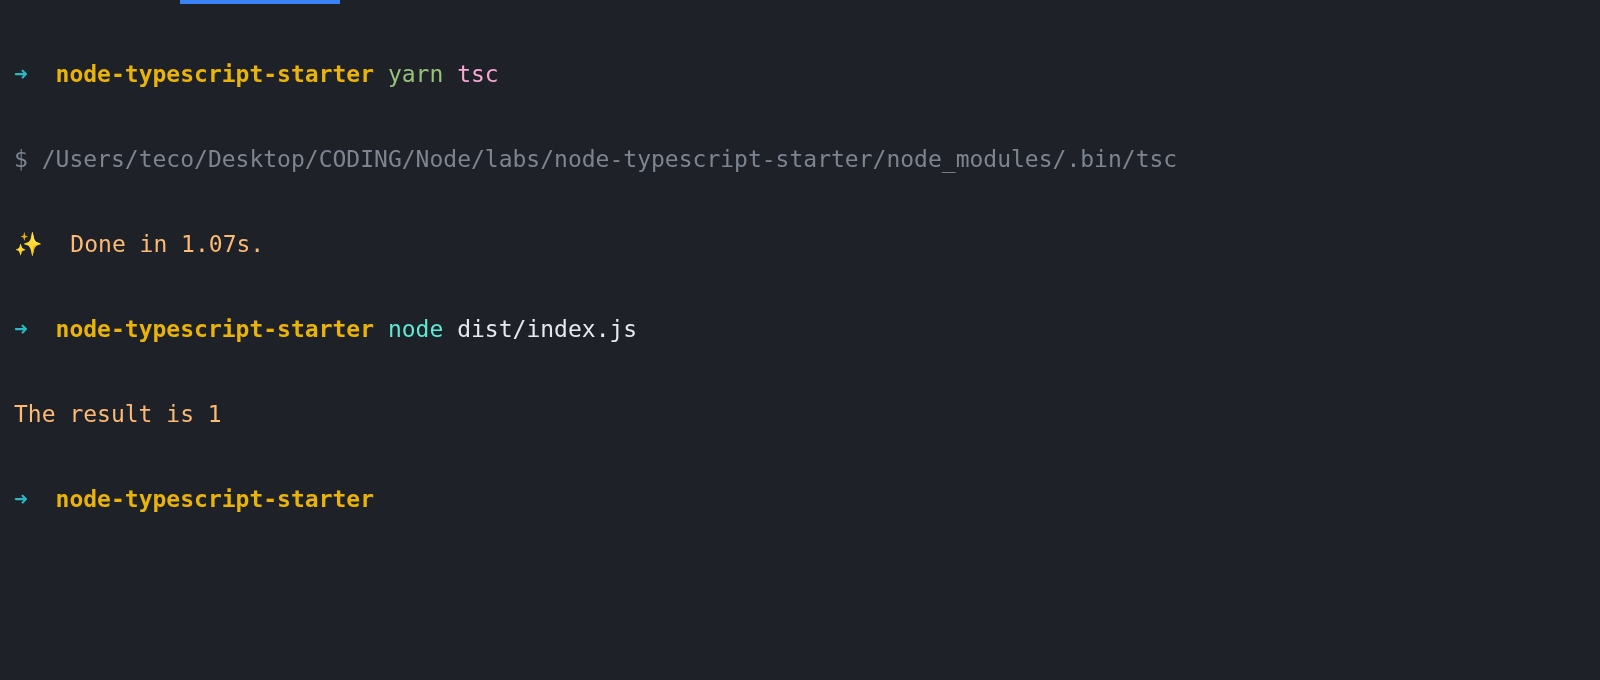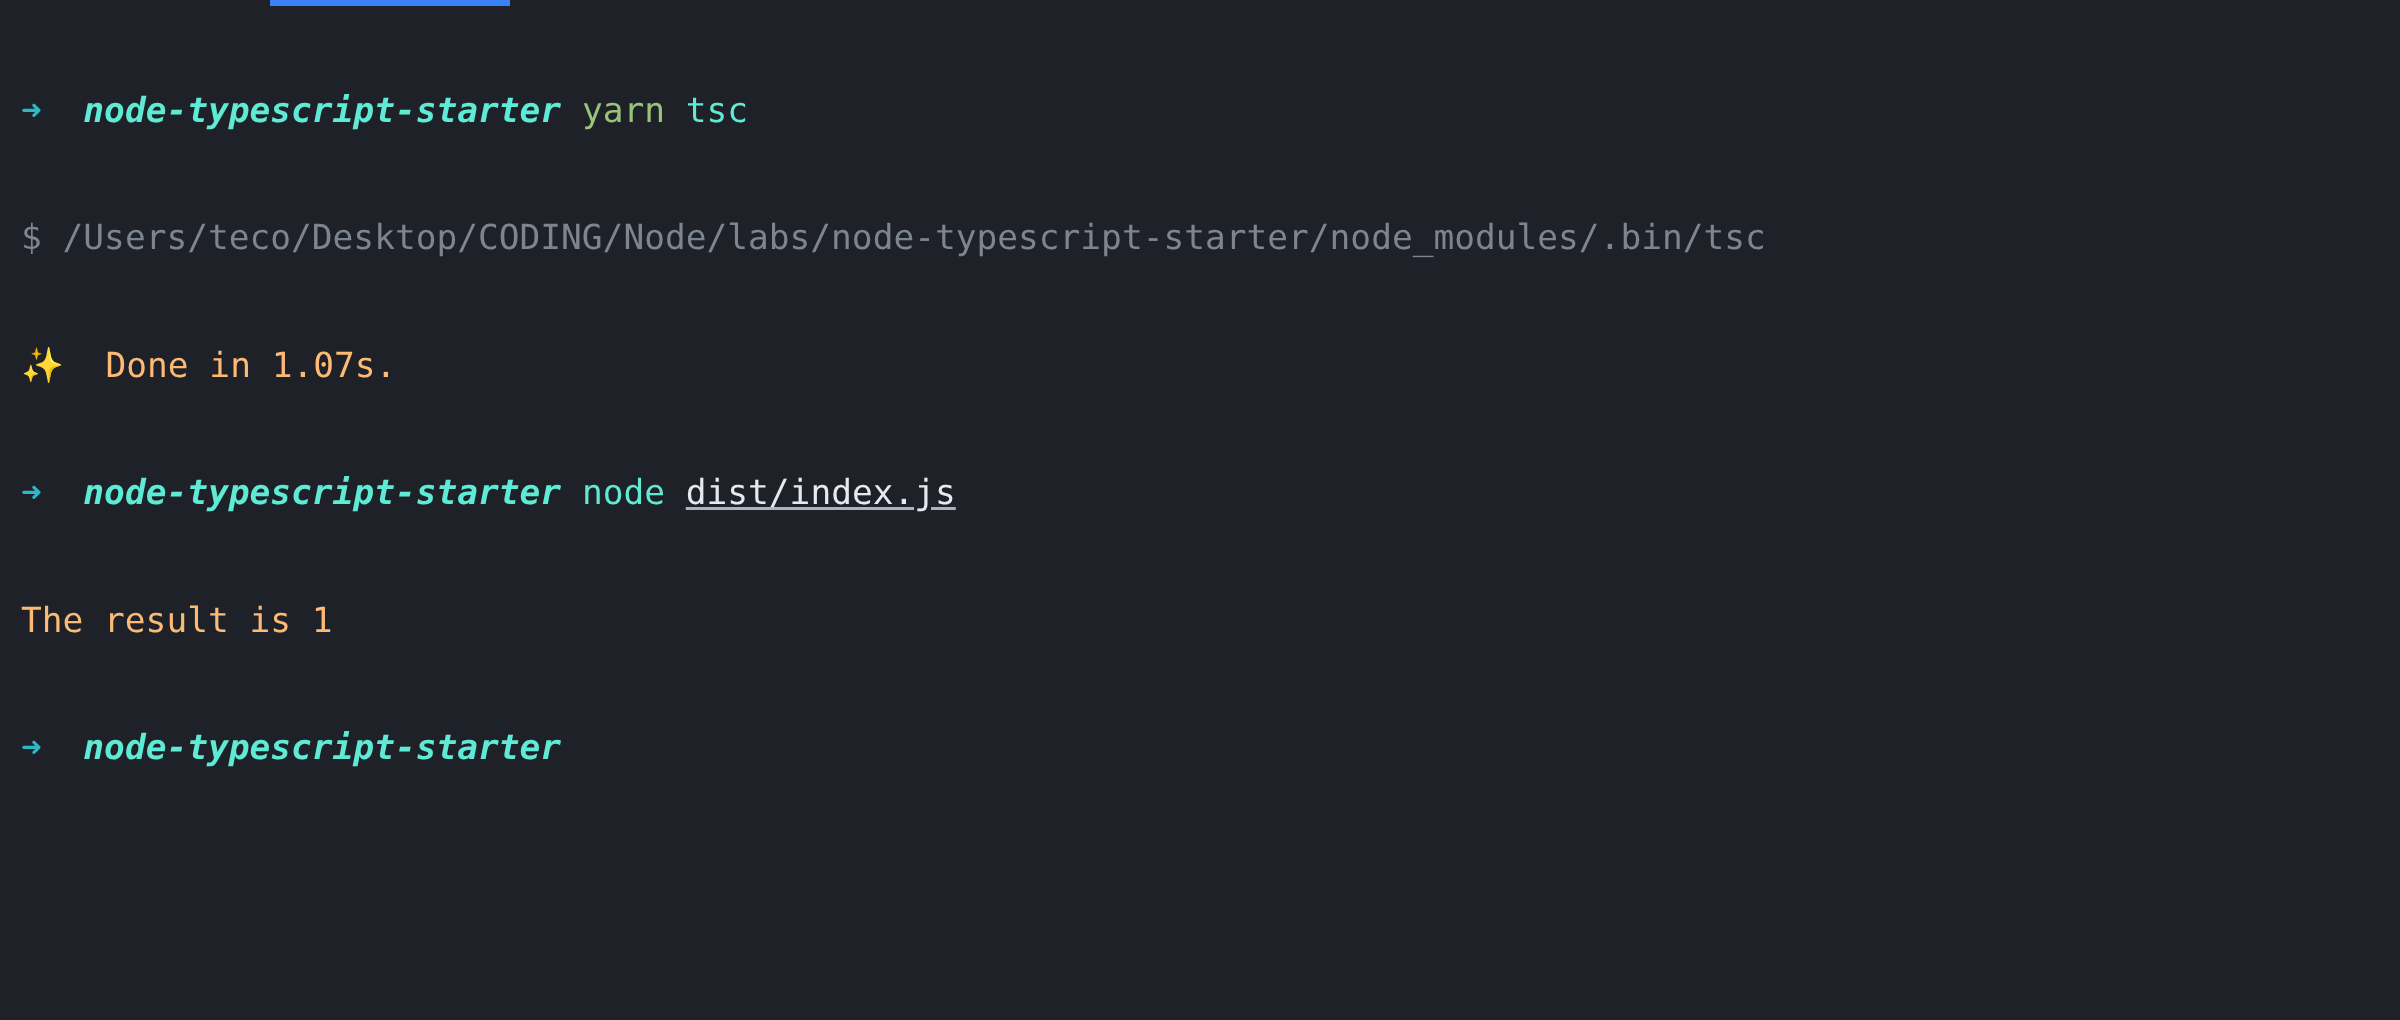--- a/index.html
+++ b/index.html
@@ -31,37 +31,35 @@
       white-space: pre;
     }
     .line {
       display: block;
     }
     .arrow {
       color: #2bbac5;
       font-weight: bold;
     }
     .dir {
-      color: #5eead4;
+      color: #eab308;
       font-weight: bold;
-      font-style: italic;
     }
     .cmd-yarn {
       color: #98c379;
       margin-top: 31px;
     }
     .cmd-node {
       color: #5eead4;
     }
     .cmd-tsc {
-      color: #5eead4;
+      color: #f9a8d4;
     }
     .cmd-arg-underline {
       color: #e5e9f0;
-      text-decoration: underline;
       text-decoration-color: #abb2bf;
     }
     .bold-white {
       color: #e5e9f0;
       font-weight: bold;
     }
     .gray {
       color: #7d8590;
     }
     .white {

